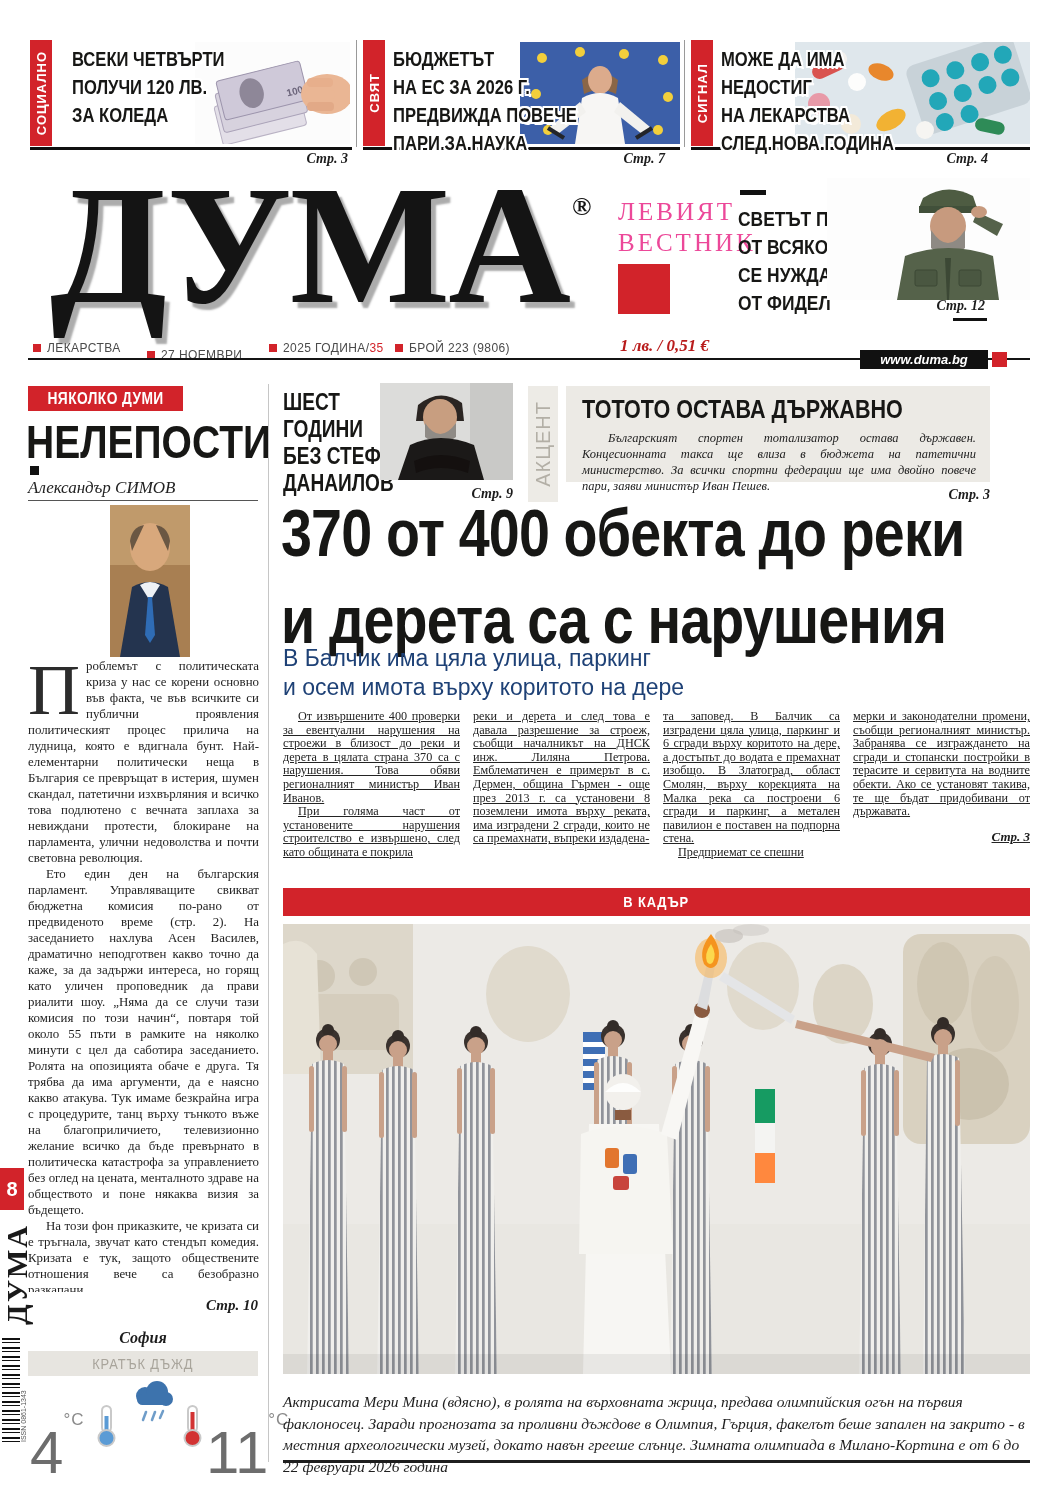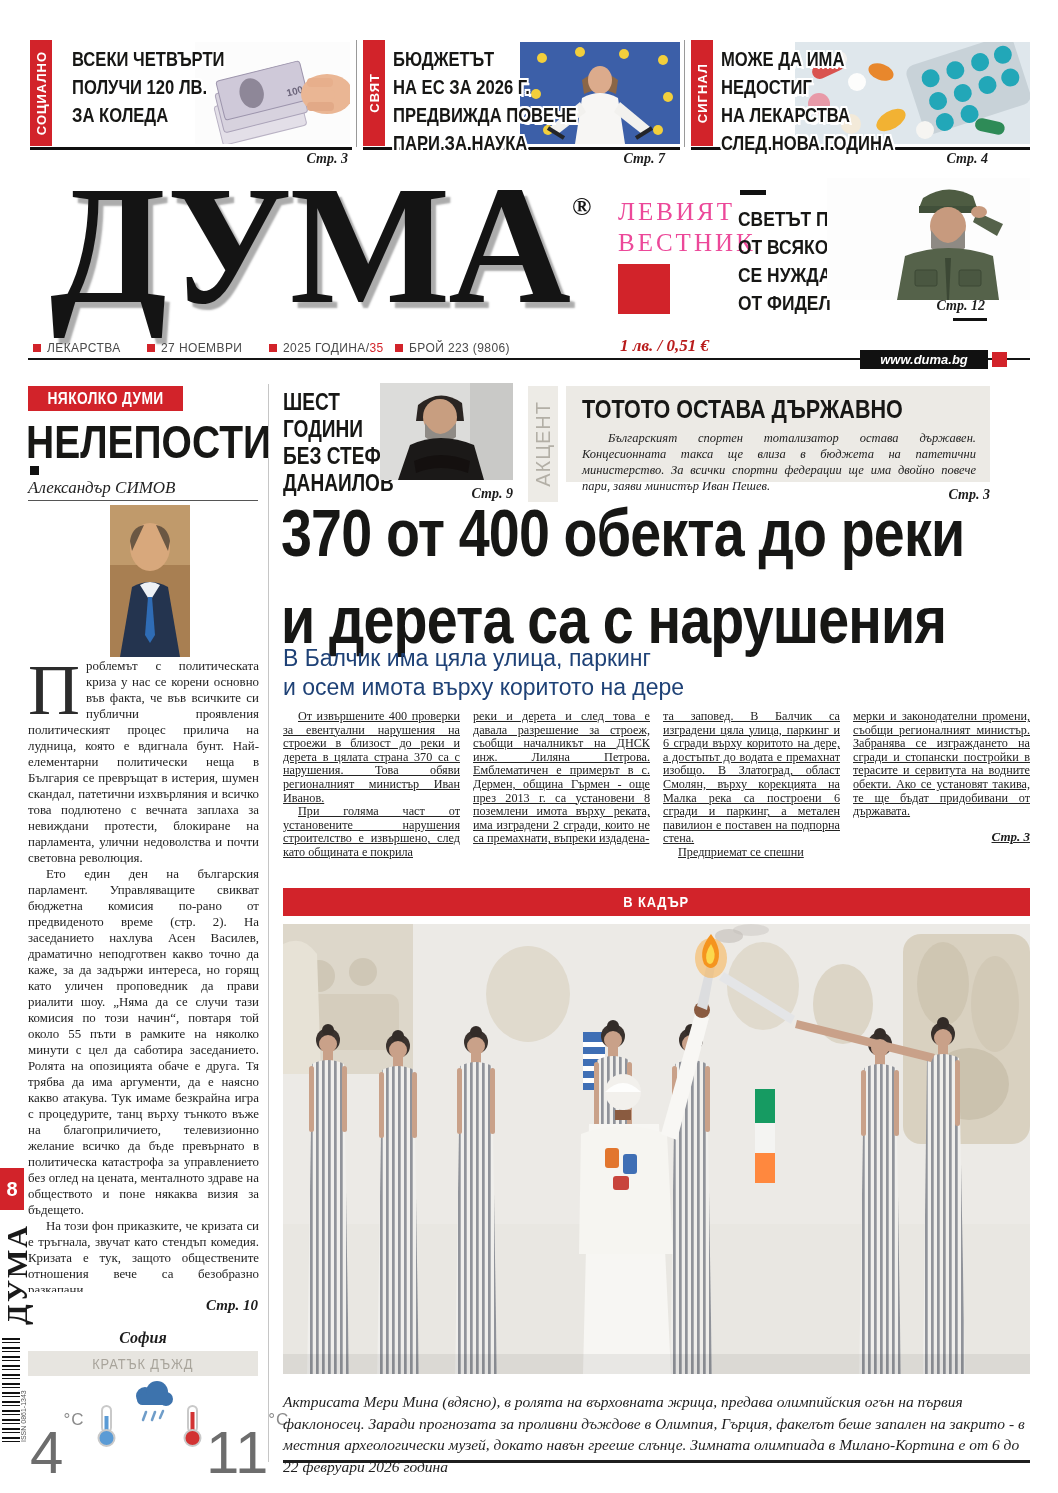--- a/index.html
+++ b/index.html
@@ -179,21 +179,21 @@
       <ellipse cx="152" cy="34" rx="8" ry="6" fill="#c79a7e"></ellipse>
       <rect x="88" y="92" width="22" height="16" rx="2" fill="#4a5741" stroke="#3c4835"></rect>
       <rect x="132" y="92" width="22" height="16" rx="2" fill="#4a5741" stroke="#3c4835"></rect>
       <path d="M118 80 L124 80 L122 122 L120 122 Z" fill="#3c4835"></path>
     </svg>
   </div>
   <div class="abs pref" style="left:880px;top:298px;width:105px;">Стр. 12</div>
   <div class="abs" style="left:953px;top:318px;width:34px;height:3px;background:#111;"></div>
 
   <div class="abs dtitem" style="left:33px;top:341px;"><span class="redsq"></span><span>ЛЕКАРСТВА</span></div>
-  <div class="abs dtitem" style="left:147px;top:341px;"><span class="redsq"></span><span>27 НОЕМВРИ</span></div>
+  <div class="abs dtitem" style="left:147px;top:348px;"><span class="redsq"></span><span>27 НОЕМВРИ</span></div>
   <div class="abs dtitem" style="left:269px;top:341px;"><span class="redsq"></span><span>2025 ГОДИНА/</span><span style="color:#d2232a;">35</span></div>
   <div class="abs dtitem" style="left:395px;top:341px;"><span class="redsq"></span><span>БРОЙ 223 (9806)</span></div>
   <div class="abs" style="left:620px;top:336px;font:bold italic 17px 'Liberation Serif',serif;color:#b91c1c;">1 лв. / 0,51 €</div>
   <div class="abs" style="left:28px;top:358px;width:1002px;height:2px;background:#141414;"></div>
   <div class="abs" style="left:860px;top:350px;width:128px;height:19px;background:#111;color:#fff;font:bold italic 13px/19px 'Liberation Sans',sans-serif;text-align:center;">www.duma.bg</div>
   <div class="abs" style="left:992px;top:352px;width:15px;height:15px;background:#d2232a;"></div>
 
   <div class="abs" style="left:0;top:1168px;width:24px;height:42px;background:#d2232a;color:#fff;font:bold 20px/42px 'Liberation Sans',sans-serif;text-align:center;">8</div>
   <div class="abs vtxt" style="left:0;top:1218px;width:26px;height:112px;font:bold 30px 'Liberation Serif',serif;letter-spacing:2px;color:#1a1a1a;text-align:center;">ДУМА</div>
   <div class="abs" style="left:2px;top:1338px;width:18px;height:104px;background:repeating-linear-gradient(to bottom,#111 0 2px,#fff 2px 4px,#111 4px 5px,#fff 5px 9px);"></div>

